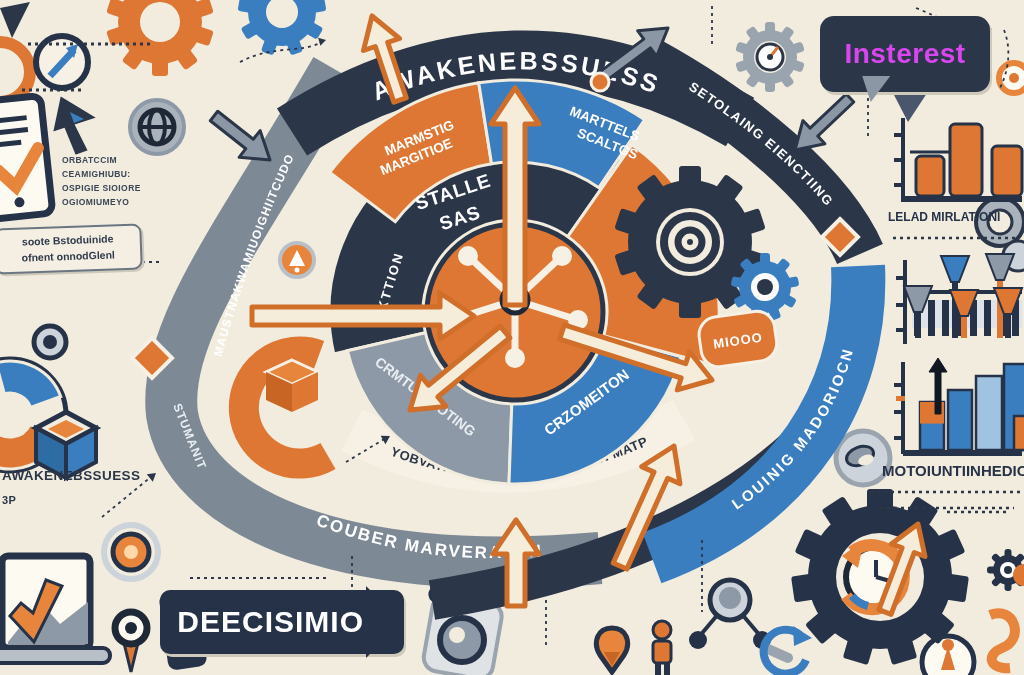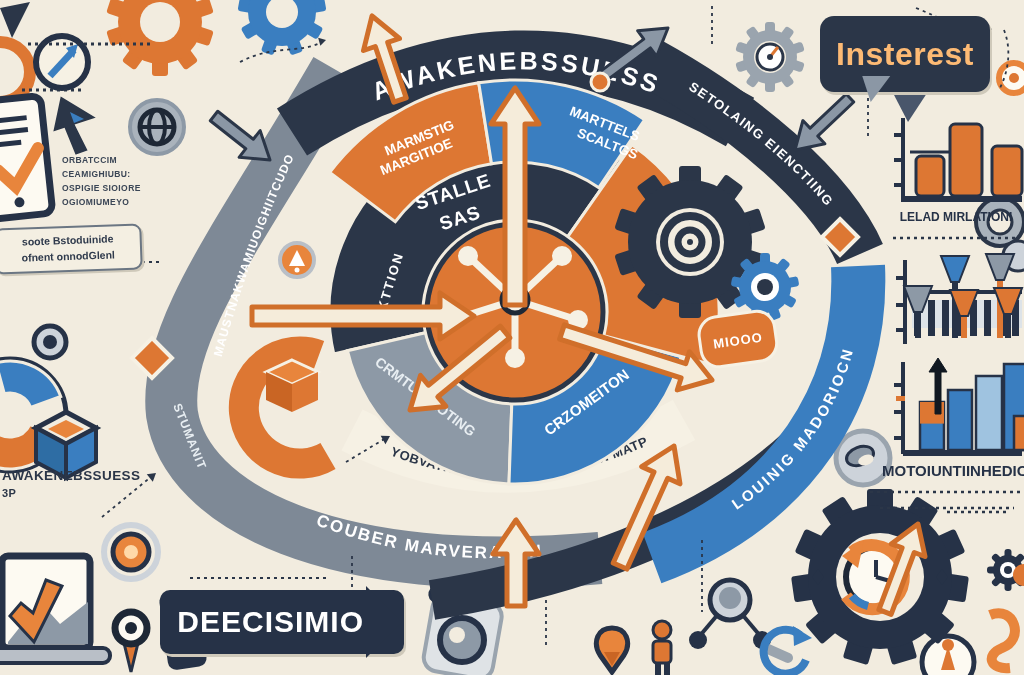--- a/index.html
+++ b/index.html
@@ -3,36 +3,36 @@
 <meta charset="utf-8">
 <style>
   html,body{margin:0;padding:0;background:#d8d2c4;}
   .stage{position:relative;width:1024px;height:675px;overflow:hidden;background:#f2ecdf;
          font-family:"Liberation Sans",sans-serif;}
   .stage svg{position:absolute;left:0;top:0;}
   svg text{font-family:"Liberation Sans",sans-serif;font-weight:bold;}
   .abs{position:absolute;}
   .interest{left:820px;top:16px;width:170px;height:76px;background:#2b3648;border-radius:14px;
             box-shadow:2px 3px 0 #cfc9ba;display:flex;align-items:center;justify-content:center;}
-  .interest span{color:#fdba74;font-size:32px;font-weight:bold;letter-spacing:.5px;}
+  .interest span{color:#d946ef;font-size:28px;font-weight:bold;letter-spacing:.5px;}
   .interest:after{content:"";position:absolute;left:38px;bottom:-24px;width:0;height:0;
             border:14px solid transparent;border-top:26px solid #8b97a5;transform:skewX(-12deg);}
   .decision{left:160px;top:590px;width:244px;height:64px;background:#263247;border-radius:10px;
             box-shadow:2px 3px 0 #cfc9ba;display:flex;align-items:center;justify-content:center;}
   .decision span{color:#fff;font-size:30px;font-weight:bold;letter-spacing:1px;}
   .decision:after{content:"";position:absolute;right:-34px;top:-4px;width:0;height:0;
             border:36px solid transparent;border-left:36px solid #263247;}
   .lnote{left:62px;top:153px;width:110px;color:#3b4656;font-size:8.5px;font-weight:bold;
          letter-spacing:.4px;line-height:1.65;}
   .lbubble{left:-6px;top:226px;width:136px;background:#f4efe2;border:2.5px solid #6b7683;
            border-radius:9px;transform:rotate(-2deg);padding:5px 4px;box-shadow:2px 2px 0 #cfc9ba;
            color:#2f3a4c;font-size:10.5px;font-weight:bold;text-align:center;line-height:1.5;}
   .monitor{left:2px;top:468px;width:140px;color:#2b3648;font-size:13.5px;font-weight:bold;letter-spacing:.4px;}
-  .monitor .suf{font-size:11px;display:block;margin-top:4px;}
-  .cap{color:#263247;font-weight:bold;text-align:center;}
+  .monitor .suf{font-size:11px;display:block;margin-top:11px;}
+  .cap{color:#263247;font-weight:bold;text-align:left;}
   .cap1{left:888px;top:210px;width:136px;font-size:12px;}
   .cap3{left:882px;top:462px;width:142px;font-size:15px;}
 </style>
 </head>
 <body>
 
 <div class="stage">
 
 <svg width="1024" height="675" viewBox="0 0 1024 675">
   <rect x="0" y="0" width="1024" height="675" fill="#f2ecdf"></rect>

